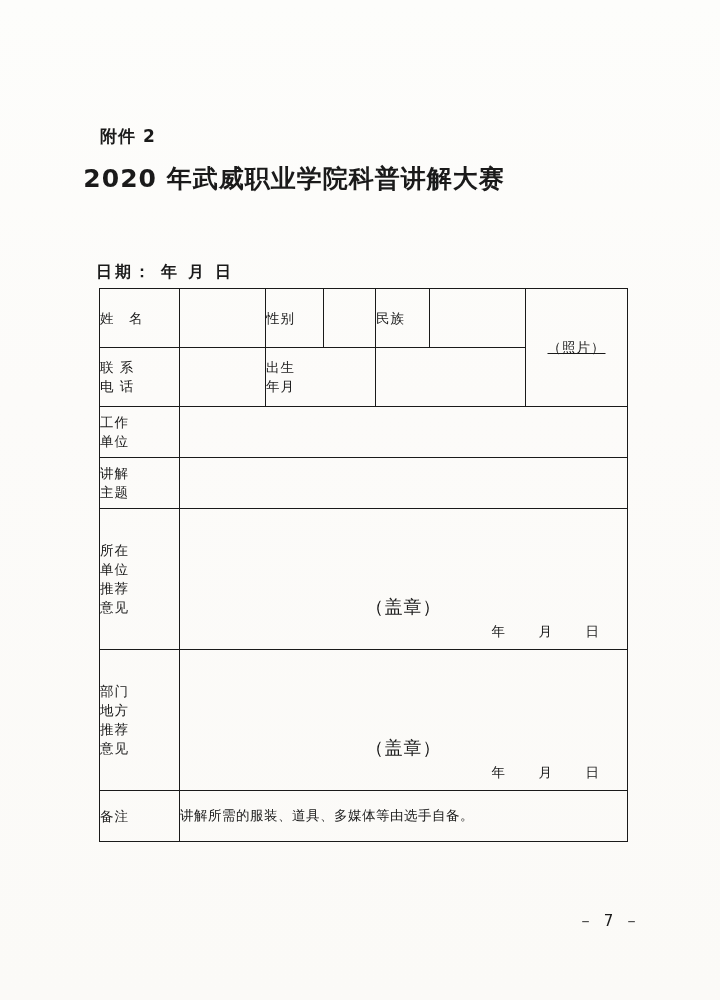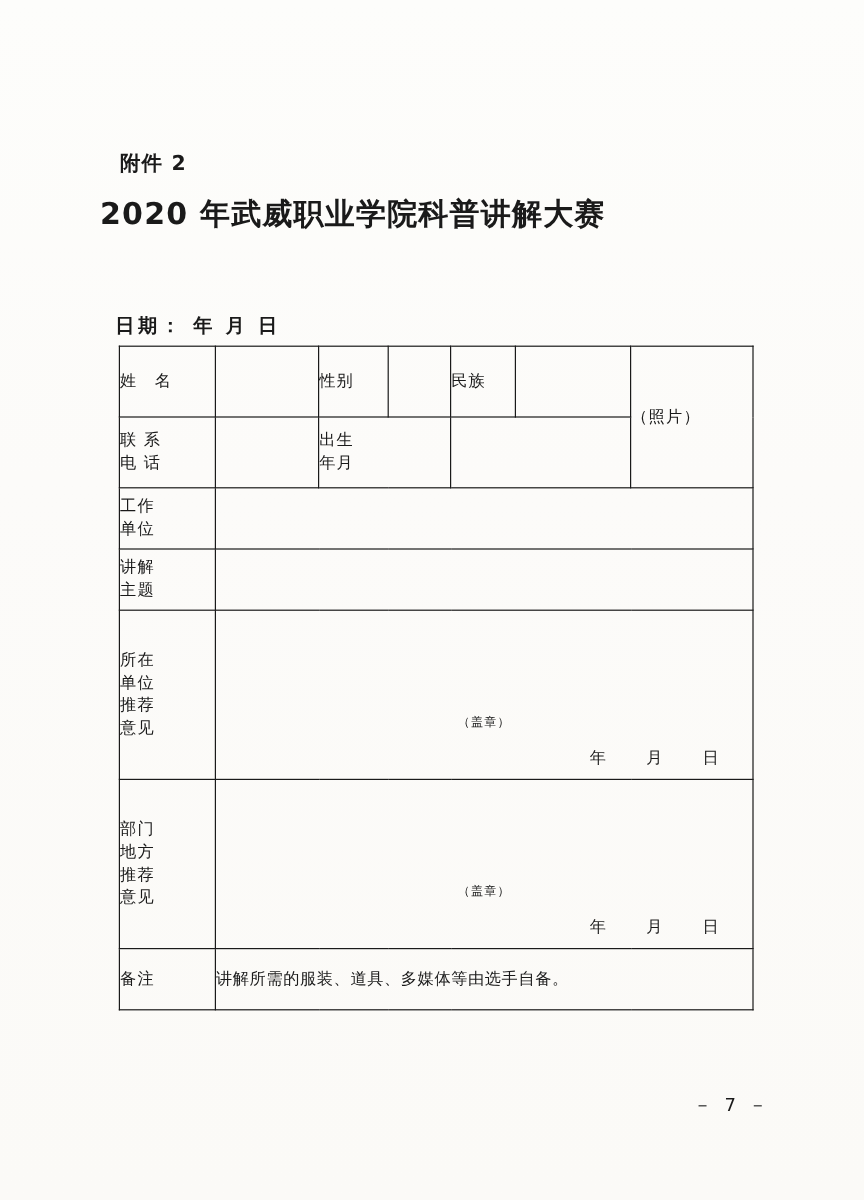--- a/index.html
+++ b/index.html
@@ -77,37 +77,39 @@
     font-size: 13.5px;
     vertical-align: middle;
     padding: 0;
   }
   .lbl {
     text-align: left;
     line-height: 19px;
     letter-spacing: 1px;
   }
   .photo-cell {
+    text-align: center;
     font-size: 13px;
     letter-spacing: 1px;
+    text-decoration: underline;
   }
   .fill {
     background: transparent;
   }
   .rec-cell {
     position: relative;
     height: 140px;
   }
   .seal-note {
     position: absolute;
     left: 0;
     right: 0;
     top: 86px;
     text-align: center;
-    font-size: 10px;
+    font-size: 18px;
     letter-spacing: 1px;
   }
   .date-line {
     position: absolute;
     right: 18px;
     bottom: 8px;
     font-size: 13.5px;
     letter-spacing: 10px;
     margin-left: 24px;
   }

